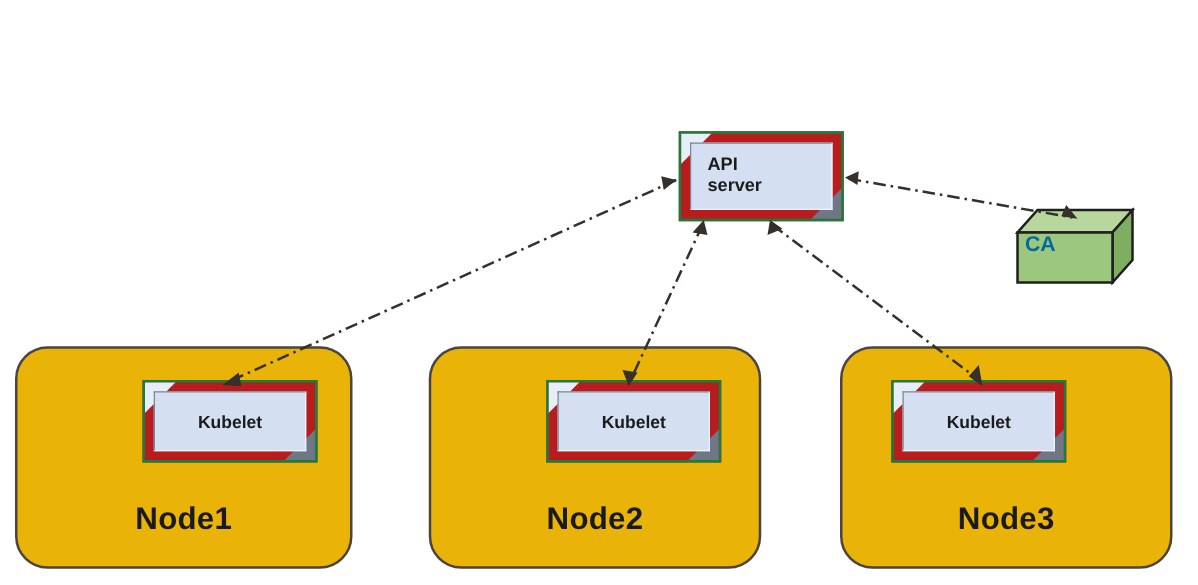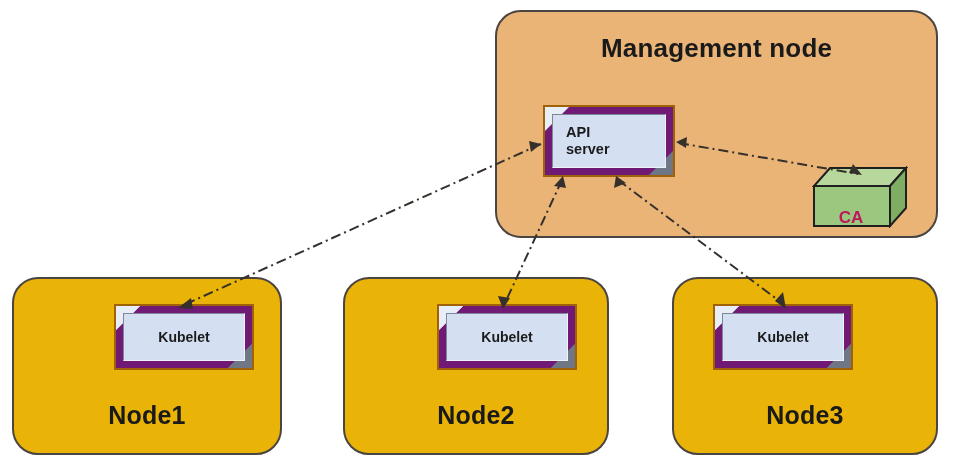--- a/index.html
+++ b/index.html
@@ -48,22 +48,22 @@
   }
   .zone-title.worker-title {
     bottom: 24px;
     font-size: 25px;
   }
 
   
   .bevel {
     position: absolute;
     box-sizing: border-box;
-    border: 2px solid #a16207;
-    background: #701a75;
+    border: 2px solid #15803d;
+    background: #b91c1c;
     padding: 7px;
   }
   .bevel .bevel-inner {
     position: relative;
     width: 100%;
     height: 100%;
     box-sizing: border-box;
     background: #d4dff1;
     border-top: 1px solid #7e8797;
     border-left: 1px solid #7e8797;
@@ -105,26 +105,25 @@
   }
 
   
   .cuboid {
     position: absolute;
   }
   .cuboid svg { display: block; }
   .cuboid-label {
     position: absolute;
     left: 8px;
-    top: 42px;
+    top: 20px;
     width: 62px;
-    text-align: center;
     font-size: 17px;
     font-weight: 700;
-    color: #be185d;
+    color: #0369a1;
   }
 
   
   #links {
     position: absolute;
     left: 0; top: 0;
     width: 958px;
     height: 468px;
     pointer-events: none;
   }
@@ -138,24 +137,20 @@
   #links .arrowhead {
     fill: #35302b;
     stroke: none;
   }
 </style>
 </head>
 <body>
 
 <div id="canvas">
 
-  <div class="zone mgmt" style="left:495px; top:10px; width:443px; height:228px;">
-    <div class="zone-title mgmt-title">Management
-node</div>
-  </div>
 
   <div class="bevel api" style="left:543px; top:105px; width:132px; height:72px;">
     <div class="bevel-inner">
       <span class="bevel-label">API
 server</span>
     </div>
   </div>
 
   <div class="cuboid" style="left:812px; top:166px;">
     <svg width="96" height="62" viewBox="0 0 96 62" aria-hidden="true">

